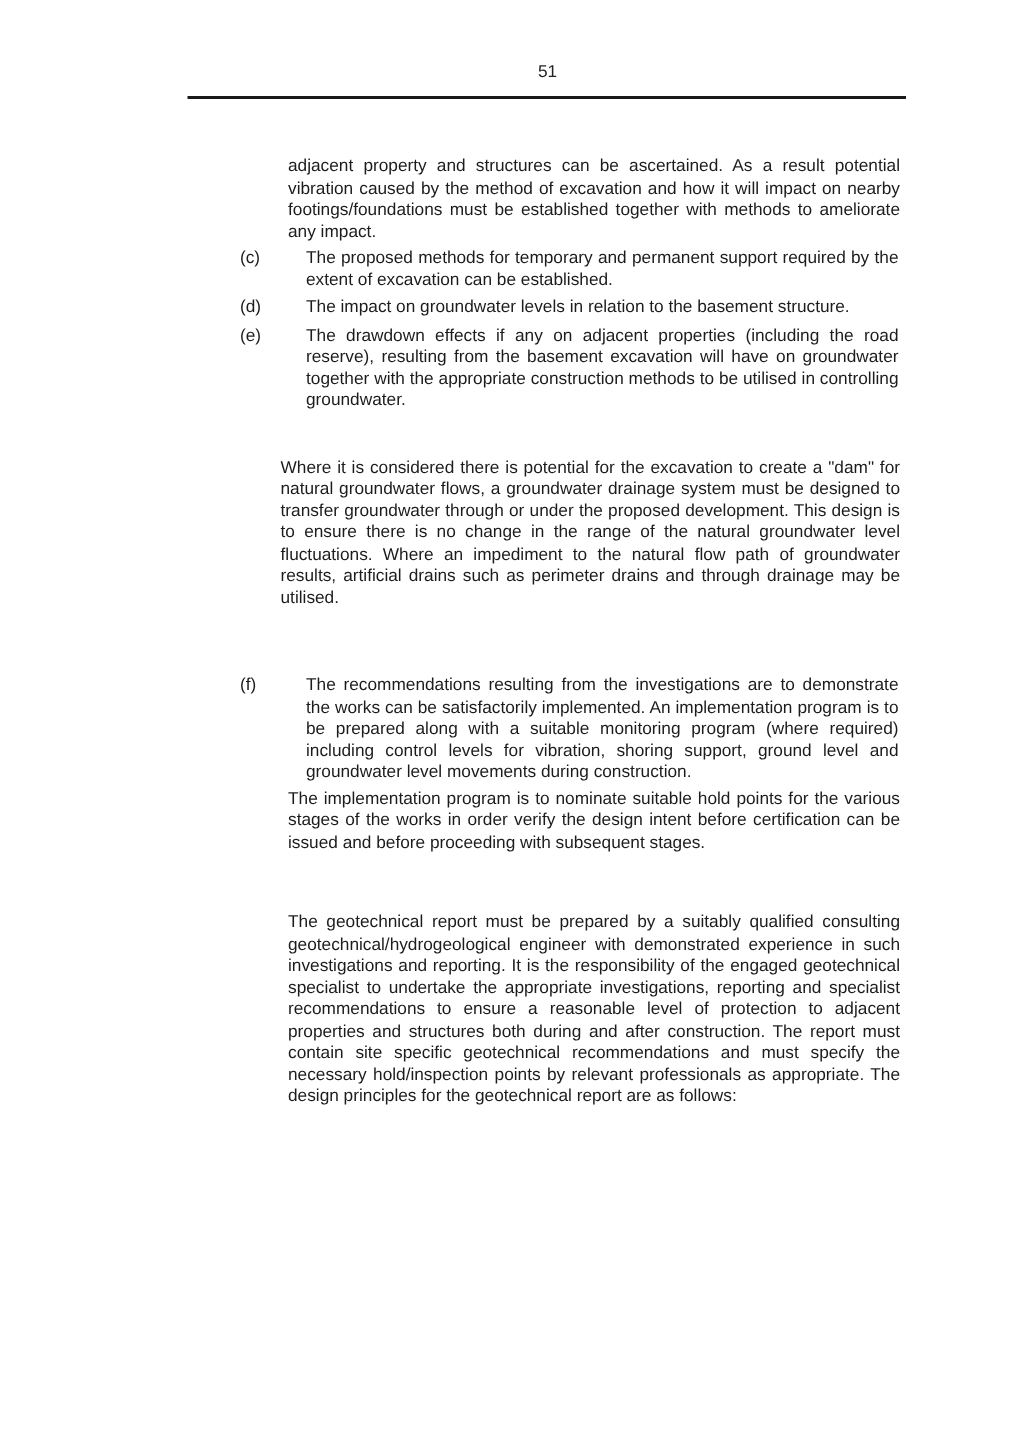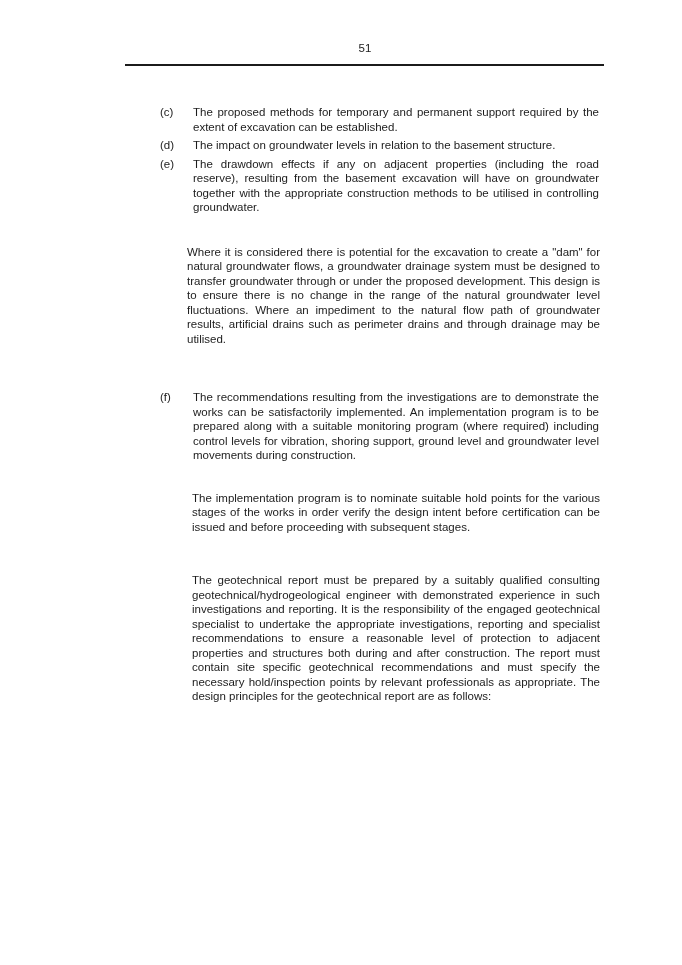--- a/index.html
+++ b/index.html
@@ -59,38 +59,40 @@
   }
 
   .list-marker {
     flex: 0 0 33px;
     text-align: left;
   }
 
   .list-text {
     flex: 1 1 auto;
     text-align: justify;
+    margin-left: 11px;
   }
 
   .gap-dam { margin-top: 27px; margin-left: 28px; }
   .gap-f { margin-top: 41px; }
-  .gap-impl { margin-top: 25px; }
+  .gap-impl { }
   .gap-geo { margin-top: 37px; }
 </style>
 </head>
 <body>
 
 <div class="page">
 
   <div class="page-number">51</div>
 
   <div class="header-rule"></div>
 
   <div class="body-text">
 
+    <p class="para-indented">adjacent property and structures can be ascertained. As a result potential vibration caused by the method of excavation and how it will impact on nearby footings/foundations must be established together with methods to ameliorate any impact.</p>
 
     <div class="list-item">
       <span class="list-marker">(c)</span>
       <span class="list-text">The proposed methods for temporary and permanent support required by the extent of excavation can be established.</span>
     </div>
 
     <div class="list-item">
       <span class="list-marker">(d)</span>
       <span class="list-text">The impact on groundwater levels in relation to the basement structure.</span>
     </div>

